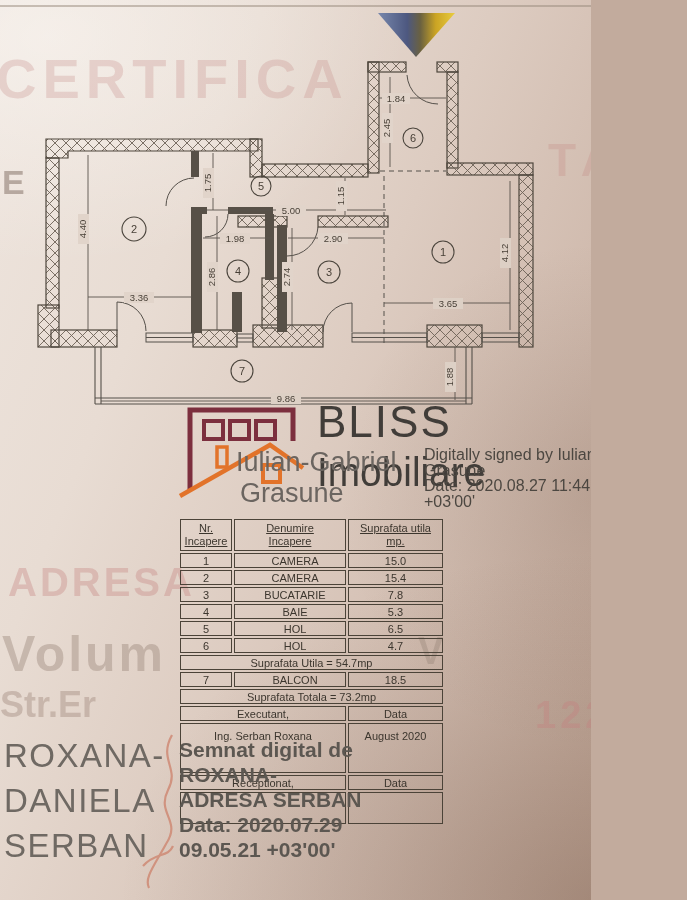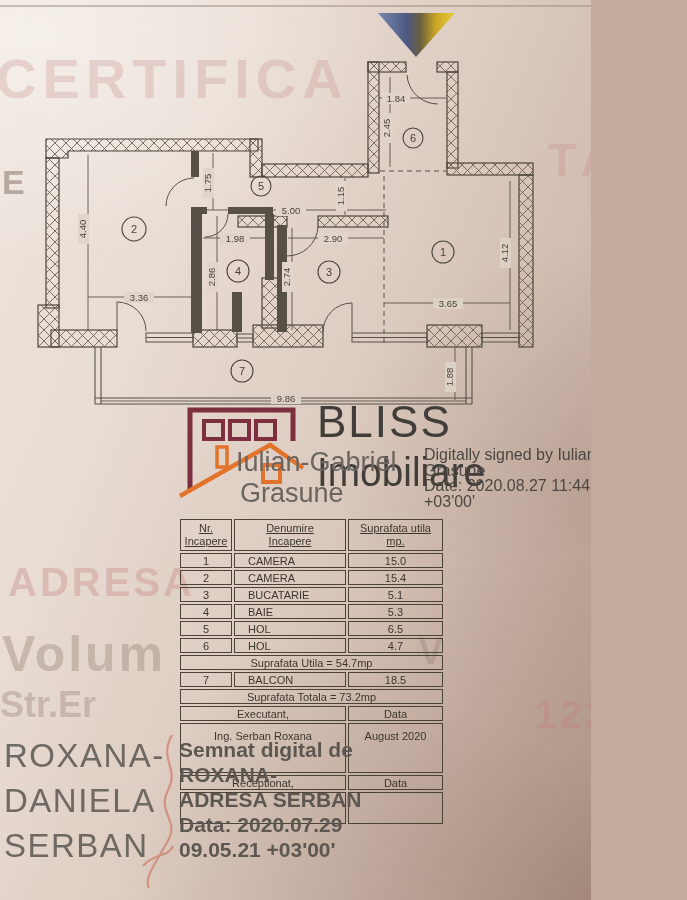--- a/index.html
+++ b/index.html
@@ -29,21 +29,21 @@
 
   .grasune{position:absolute;left:236px;top:447px;font-size:27px;line-height:31px;color:#6b6560;}
   .grasune div:nth-child(2){margin-left:4px;}
 
   .digitally{position:absolute;left:424px;top:447px;width:240px;font-size:16px;line-height:15.5px;color:#4c4741;}
 
   .areas-table{position:absolute;left:178px;top:517px;border-collapse:separate;border-spacing:2px;
     font-size:11px;color:#3c362e;}
   .areas-table td{border:1.5px solid #4b4338;padding:0 3px;text-align:center;vertical-align:middle;height:13px;}
   .areas-table .hdr td{height:30px;white-space:pre-line;line-height:13px;text-decoration:underline;}
-  .areas-table .name-cell{text-align:left;padding-left:13px;margin-top:8px;}
+  .areas-table .name-cell{text-align:center;padding-left:13px;margin-top:8px;}
   .areas-table .tall td{height:42px;vertical-align:top;padding-top:6px;}
   .areas-table .empty td{height:30px;}
 
   .big-name{position:absolute;left:4px;top:733px;font-size:33px;line-height:45px;letter-spacing:1.5px;color:#6f6963;}
   .semnat{position:absolute;left:179px;top:737px;font-size:21px;line-height:25px;color:#5c5751;font-weight:bold;}
 </style>
 </head>
 <body>
 
 <div class="page">
@@ -261,21 +261,21 @@
       <td>15.0</td>
     </tr>
     <tr>
       <td>2</td>
       <td class="name-cell">CAMERA</td>
       <td>15.4</td>
     </tr>
     <tr>
       <td>3</td>
       <td class="name-cell">BUCATARIE</td>
-      <td>5.1</td>
+      <td>7.8</td>
     </tr>
     <tr>
       <td>4</td>
       <td class="name-cell">BAIE</td>
       <td>5.3</td>
     </tr>
     <tr>
       <td>5</td>
       <td class="name-cell">HOL</td>
       <td>6.5</td>

